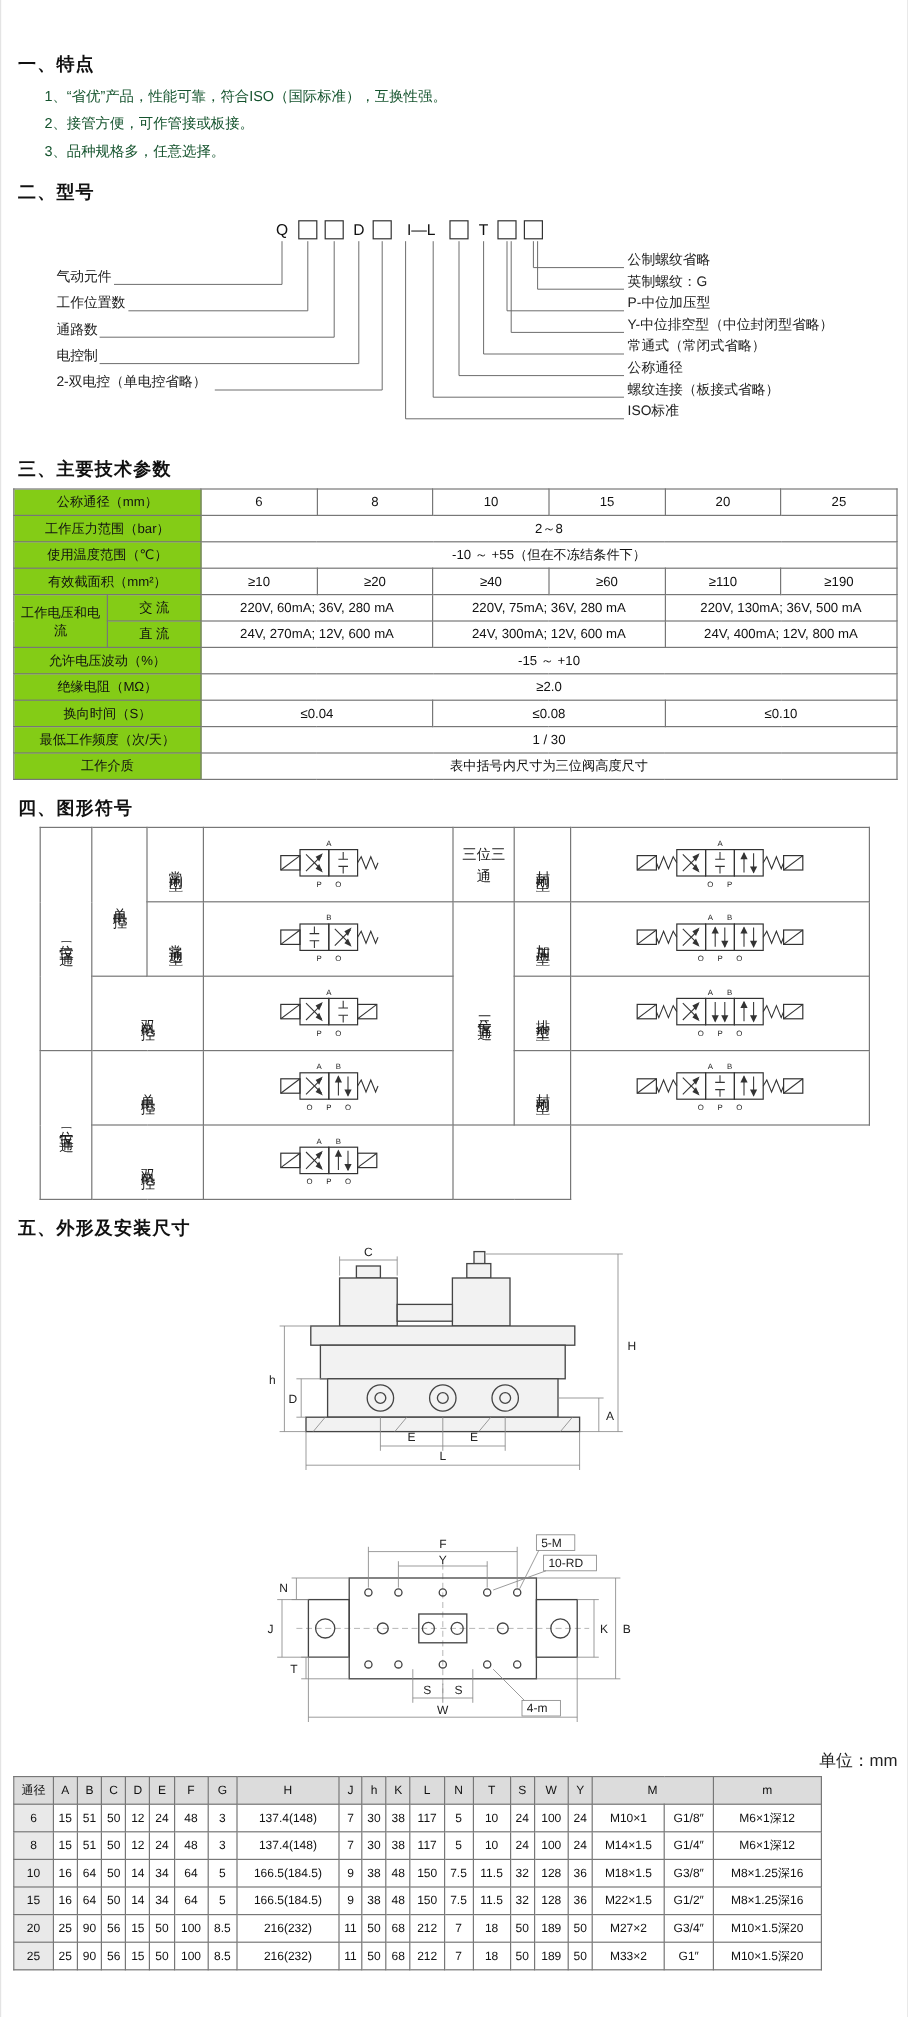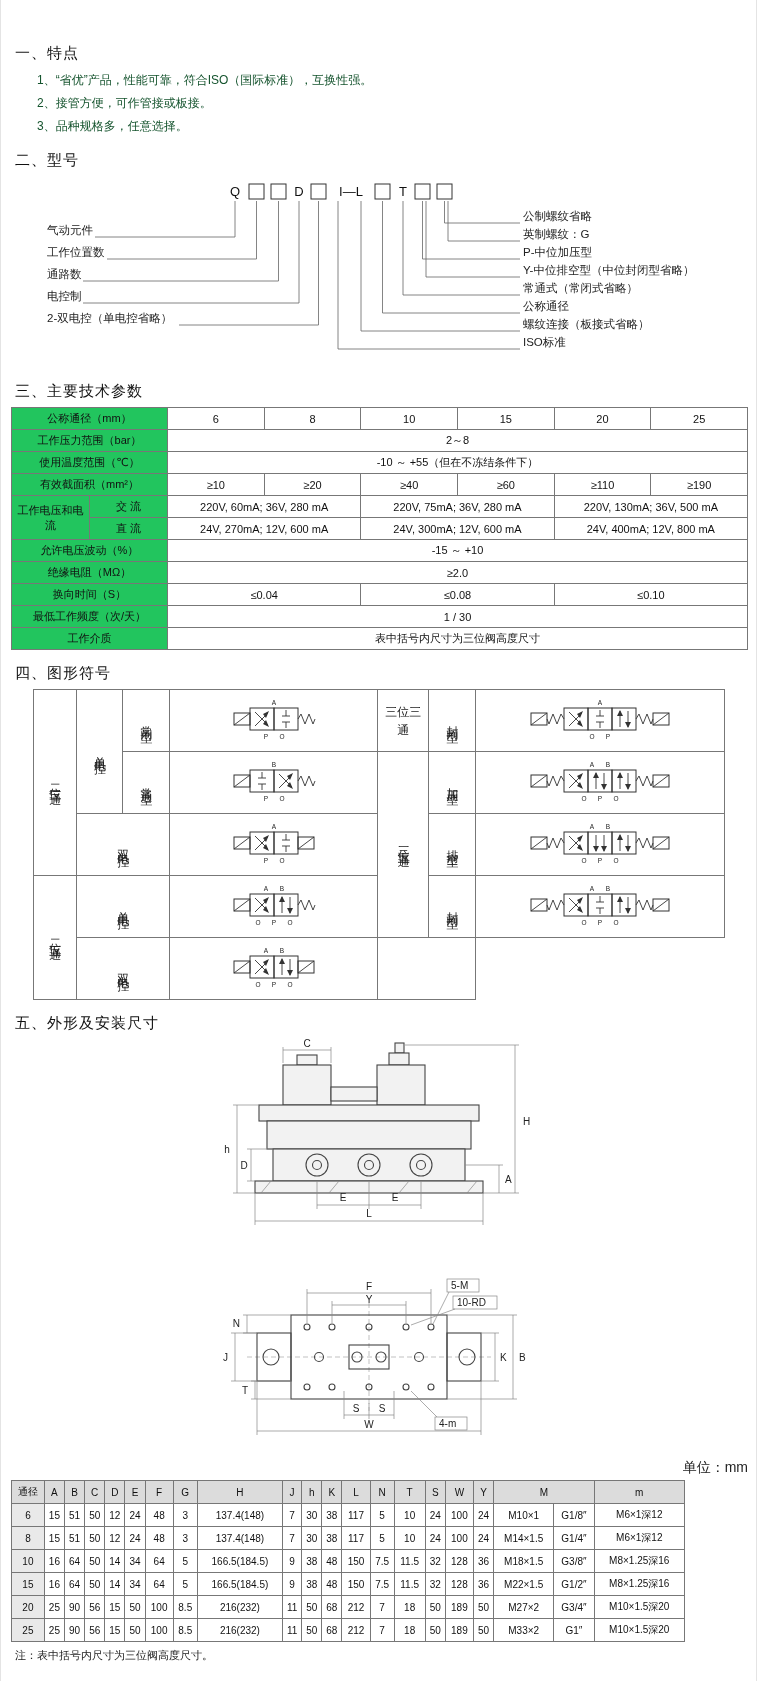--- a/index.html
+++ b/index.html
@@ -1,30 +1,30 @@
 <!DOCTYPE html>
 <html><head>
 <meta charset="utf-8">
 <style>
   *{box-sizing:border-box;margin:0;padding:0}
   html,body{background:#fafafa}
   body{font-family:"Liberation Sans","DejaVu Sans",sans-serif;color:#1a1a1a}
   .page{width:757px;min-height:1681px;margin:0 auto;background:#fff;border-left:1px solid #e4e4e4;border-right:1px solid #e4e4e4;padding:30px 10px 24px 10px}
-  h2.sec{font-size:15px;font-weight:normal;color:#111;margin:14px 0 6px 4px;letter-spacing:1px}
+  h2.sec{font-size:15px;font-weight:bold;color:#111;margin:14px 0 6px 4px;letter-spacing:1px}
   .features{list-style:none;margin:2px 0 6px 26px;font-size:12px;line-height:1.9;color:#14532d}
   svg text{font-family:"Liberation Sans","DejaVu Sans",sans-serif}
   .model-svg{display:block}
   .mline{stroke:#666;stroke-width:0.8;fill:none}
   .mbox{fill:none;stroke:#333;stroke-width:1}
   .mletter{font-size:13px;fill:#111}
   .mlabel{font-size:11.5px;fill:#222}
   table{border-collapse:collapse}
   .params{width:737px;table-layout:fixed;font-size:11px;text-align:center;margin:4px 0 2px 0}
   .params td{border:1px solid #777;padding:3px 2px;height:18px;color:#111}
-  .params .lbl{background:#22c55e}
+  .params .lbl{background:#84cc16}
   .symtable{width:692px;margin:6px 0 2px 22px;font-size:12px;text-align:center}
   .symtable td{border:1px solid #777;vertical-align:middle;padding:2px}
   .vert{writing-mode:vertical-rl;text-orientation:upright;letter-spacing:3px;display:inline-block;line-height:1.1}
   .wrapcell{width:46px;line-height:1.5}
   .symcell{background:#fff}
   .drawwrap{display:flex;flex-direction:column;align-items:center;margin-top:4px}
   .ln{stroke:#444;stroke-width:1.1;fill:none}
   .fillg{fill:#f2f2f2;stroke:#444;stroke-width:1.1}
   .dim{stroke:#888;stroke-width:0.7;fill:none}
   .cl{stroke:#999;stroke-width:0.6;stroke-dasharray:5,3;fill:none}
@@ -725,15 +725,14 @@
           <td>50</td>
           <td>189</td>
           <td>50</td>
           <td>M33×2</td>
           <td>G1″</td>
           <td>M10×1.5深20</td>
         </tr>
       </tbody>
   </table>
 
-  <div class="footnote">注：表中括号内尺寸为三位阀高度尺寸。</div>
 
 </div>
 
 </body></html>

